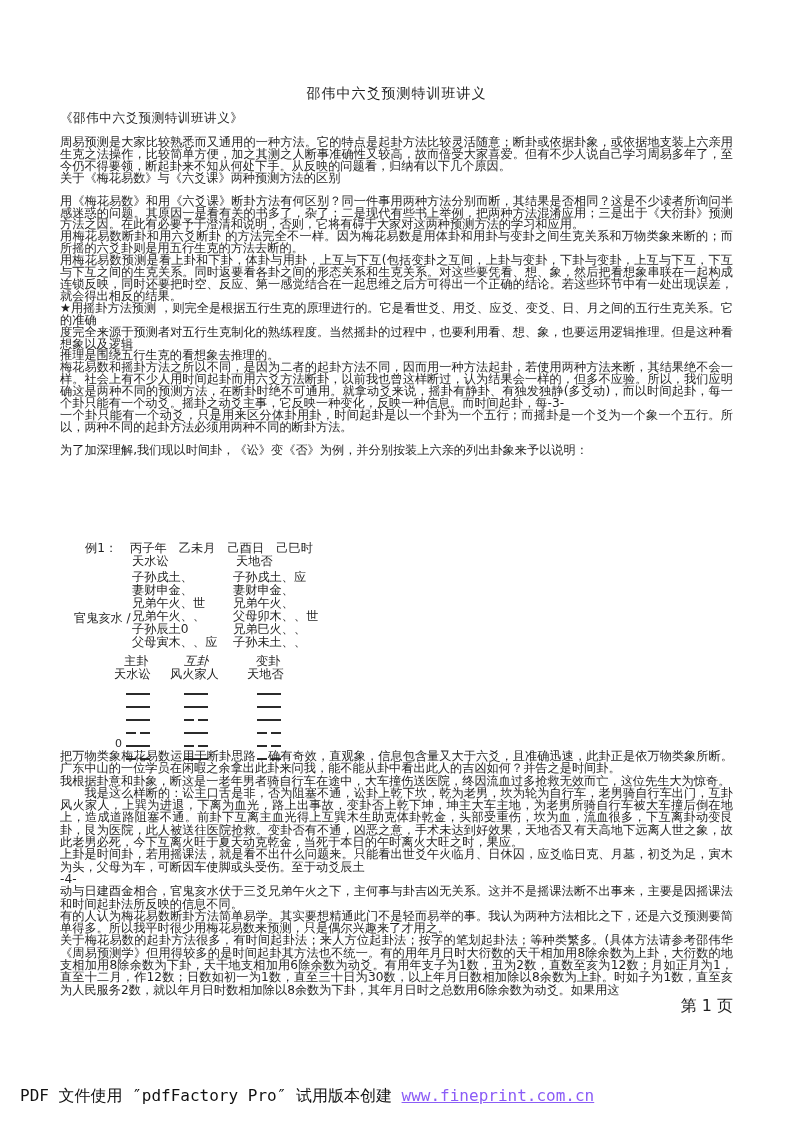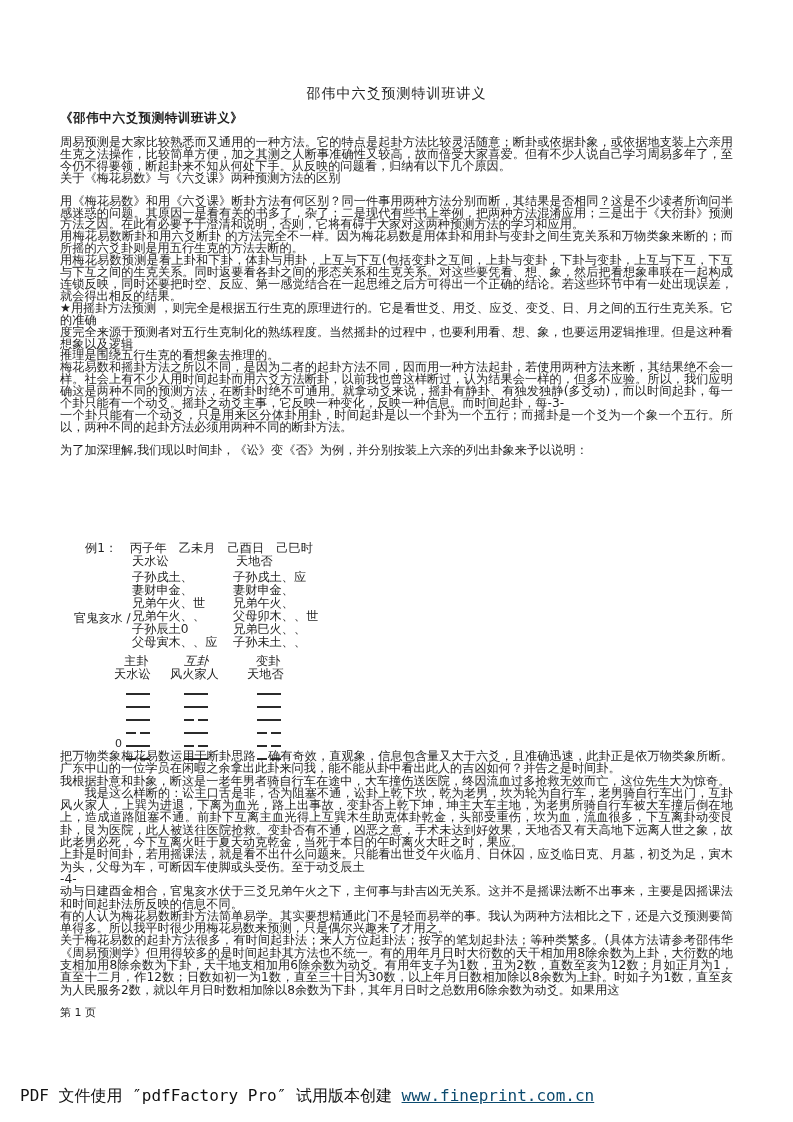--- a/index.html
+++ b/index.html
@@ -1,28 +1,28 @@
 <!DOCTYPE html>
 <html><head>
 <meta charset="utf-8">
 <style>
   html,body{margin:0;padding:0;}
   body{width:793px;height:1122px;background:#ffffff;position:relative;overflow:hidden;
        font-family:"DejaVu Sans",sans-serif;color:#1f1f1f;}
   .page{position:absolute;inset:0;background:#ffffff;}
   .doc-title{position:absolute;top:85px;left:60px;width:673px;text-align:center;
              font-size:14px;letter-spacing:1px;}
-  .doc-heading{position:absolute;top:110px;left:60px;font-size:12.6px;font-weight:bold;letter-spacing:0.5px;}
+  .doc-heading{position:absolute;top:110px;left:60px;font-size:12.6px;font-weight:normal;letter-spacing:0.5px;}
   .body-top{position:absolute;top:137px;left:60px;width:673px;}
   .lower{position:absolute;top:750px;left:60px;width:673px;}
   p.bodyline{margin:0;font-size:12.2px;line-height:11.9px;text-align:justify;
              text-justify:inter-ideograph;word-break:break-all;}
   .lower p.bodyline{line-height:12.3px;}
   p.blank-line{height:11px;}
-  .page-number{margin-top:9px;text-align:left;font-size:11px;}
+  .page-number{text-align:right;font-size:16px;}
   
   .example{position:absolute;top:540px;left:60px;width:673px;height:212px;font-size:12.2px;}
   .ex{position:absolute;white-space:pre;}
   .ex-label{left:25px;top:0;}
   .ex-date{left:70px;top:0;}
   .ex-mainname{left:72px;top:13px;}
   .ex-changename{left:176px;top:13px;}
   .ex-leftcol{left:72px;top:31px;}
   .ex-rightcol{left:173px;top:31px;}
   .xline{height:13px;line-height:13px;white-space:pre;}
@@ -38,21 +38,21 @@
   .hex-1{left:124px;}
   .hex-2{left:197px;}
   .hexrow{height:13px;position:relative;display:flex;align-items:flex-end;width:24px;}
   .yang{width:24px;height:2px;background:#2b2b2b;}
   .yin{width:24px;height:2px;display:flex;justify-content:space-between;background:transparent;}
   .yin .seg{width:10px;height:2px;background:#2b2b2b;}
   .movemark{position:absolute;left:-11px;bottom:-3px;font-size:11px;color:#2b2b2b;}
   
   .pdf-footer{position:absolute;top:1086px;left:20px;font-size:16px;
               font-family:"DejaVu Sans Mono","DejaVu Sans",monospace;color:#111;white-space:pre;}
-  .pdf-footer .link{color:#0c4a6e;text-decoration:underline;cursor:pointer;text-align:center;}
+  .pdf-footer .link{color:#8b5cf6;text-decoration:underline;cursor:pointer;text-align:center;}
 </style>
 </head>
 <body>
 
 <div class="page">
 
   <div class="doc-title">邵伟中六爻预测特训班讲义</div>
 
   <div class="doc-heading">《邵伟中六爻预测特训班讲义》</div>
 

